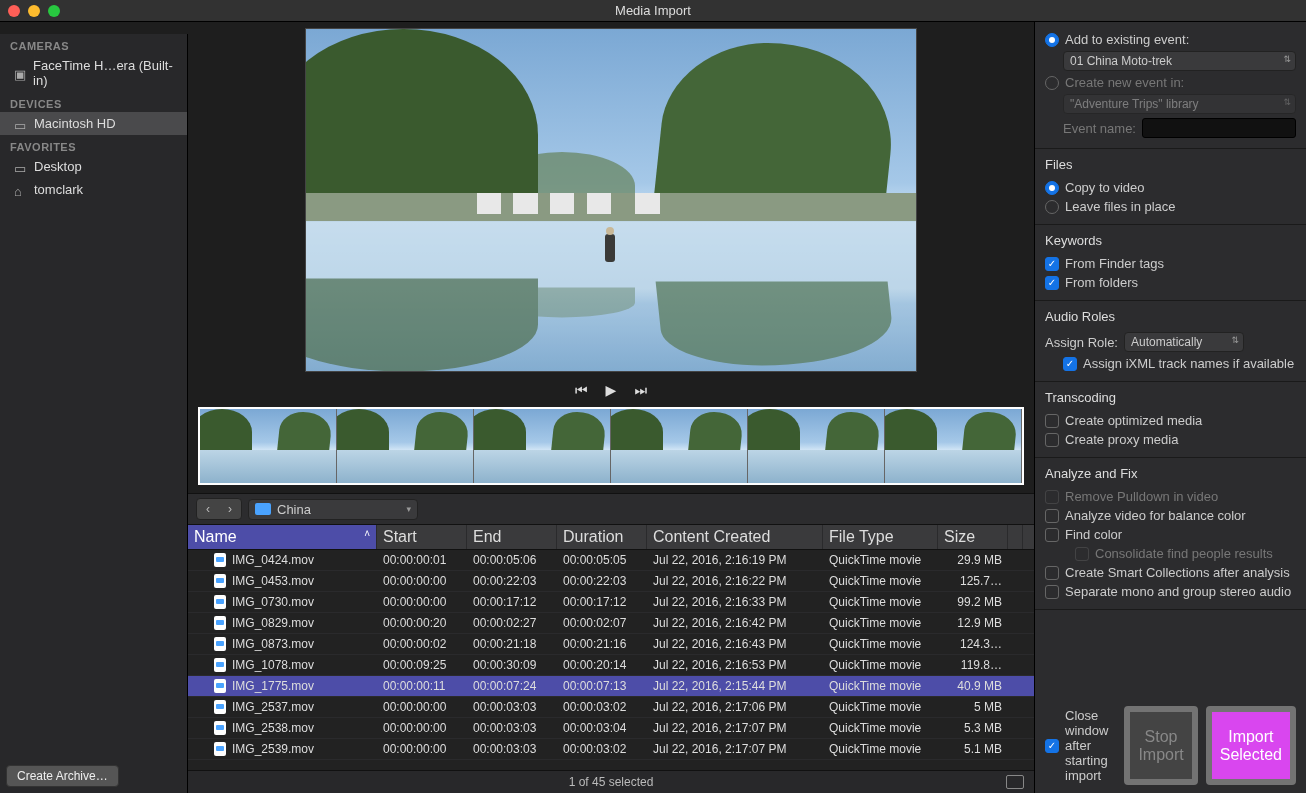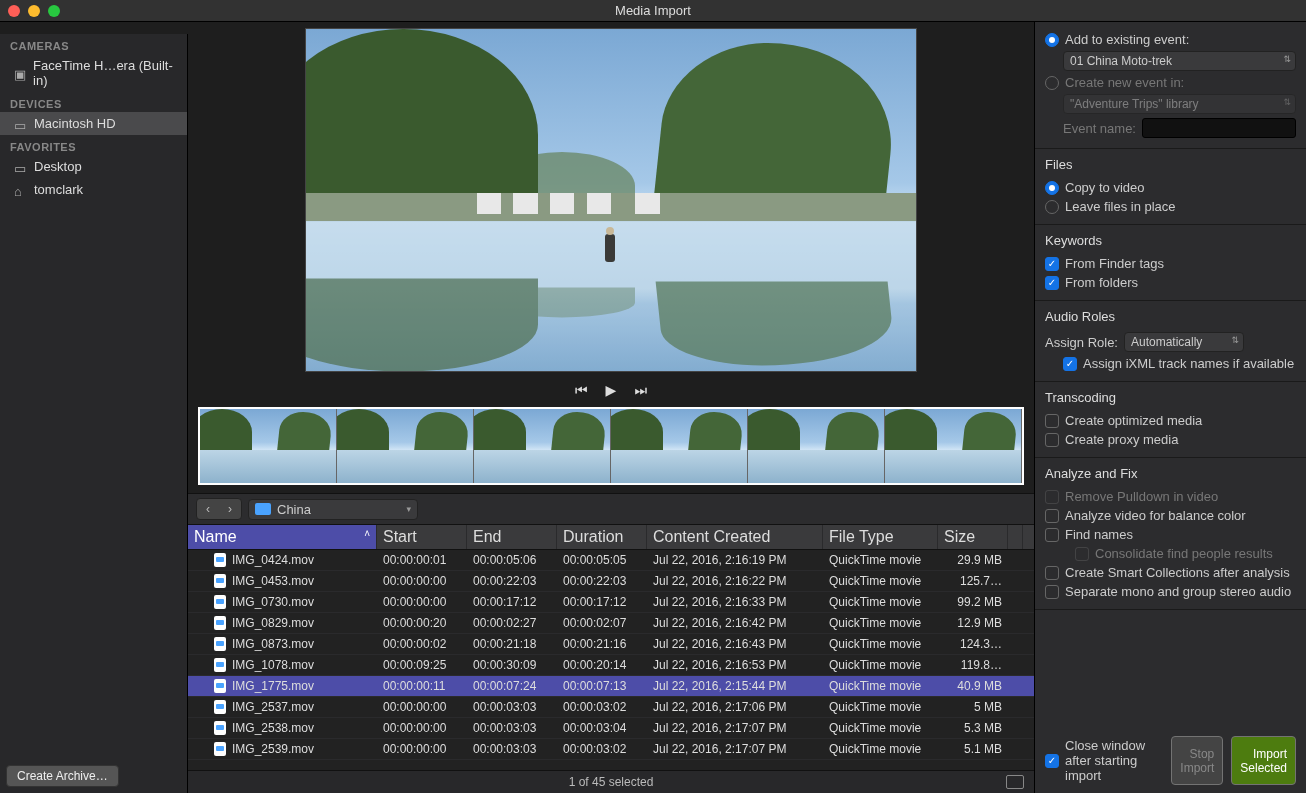--- a/index.html
+++ b/index.html
@@ -58,23 +58,23 @@
 .check.on { background:#1473e6; border-color:#1473e6; color:#fff; font-size:10px;}
 .check.on::after { content:'✓'; }
 .check.dis { opacity:.4; }
 .sel-box { background:#3a3a3c; border:1px solid #222; border-radius:4px; padding:2px 20px 2px 6px; font-size:12px; position:relative; flex:1;}
 .sel-box::after { content:'⇅'; position:absolute; right:4px; font-size:9px; color:#999;}
 .sel-box.dis { opacity:.5;}
 .txt-input { background:#111; border:1px solid #000; border-radius:3px; padding:2px 4px; flex:1; height:20px;}
 .dim { color:#777; }
 .rp-footer { margin-top:auto; padding: 8px 10px; display:flex; flex-direction:row; gap:10px;}
 .btn-row { display:flex; gap:8px; }
-.btn-row button { flex:1; padding:4px 8px; border-radius:4px; border:1px solid #737373; font-size:12px;text-align:right;}
+.btn-row button { flex:1; padding:4px 8px; border-radius:4px; border:6px solid #737373; font-size:16px;}
 .btn-stop { background:#444; color:#888;}
-.btn-import { background:#4d7c0f; color:#fff; border-color:#3838b0;}
+.btn-import { background:#d946ef; color:#fff; border-color:#3838b0;}
 
 .sky{position:absolute;inset:0;background:linear-gradient(#7ba8d4,#a5c8e8 45%,#cfe4f5 55%);}
 .hill{position:absolute;border-radius:50% 50% 0 0;}
 .h1{width:44%;height:62%;left:-6%;bottom:38%;background:#3a5a2e;}
 .h2{width:38%;height:56%;right:4%;bottom:40%;background:#446638;transform:skewX(-6deg);border-radius:42% 58% 0 0;}
 .h3{width:24%;height:20%;left:30%;bottom:44%;background:#6b8a6a;opacity:.8;}
 .shore{position:absolute;left:0;right:0;height:10%;bottom:42%;background:#8a9a82;}
 .bldg{position:absolute;bottom:46%;width:4%;height:6%;background:#e8e8e8;}
 .water{position:absolute;left:0;right:0;bottom:0;height:44%;background:linear-gradient(#bcd5e6,#8db2cc);}
 .refl{position:absolute;left:0;right:0;bottom:0;height:44%;transform:scaleY(-1);opacity:.55;overflow:hidden;}
@@ -425,21 +425,21 @@
         <div class="rp-row">
             <span class="check dis"></span>
             <span class="dim">Remove Pulldown in video</span>
           </div>
         <div class="rp-row">
             <span class="check"></span>
             <span>Analyze video for balance color</span>
           </div>
         <div class="rp-row">
             <span class="check"></span>
-            <span>Find names</span>
+            <span>Find color</span>
           </div>
         <div class="rp-row indent2">
             <span class="check dis"></span>
             <span class="dim">Consolidate find people results</span>
           </div>
         <div class="rp-row">
             <span class="check"></span>
             <span>Create Smart Collections after analysis</span>
           </div>
         <div class="rp-row">

